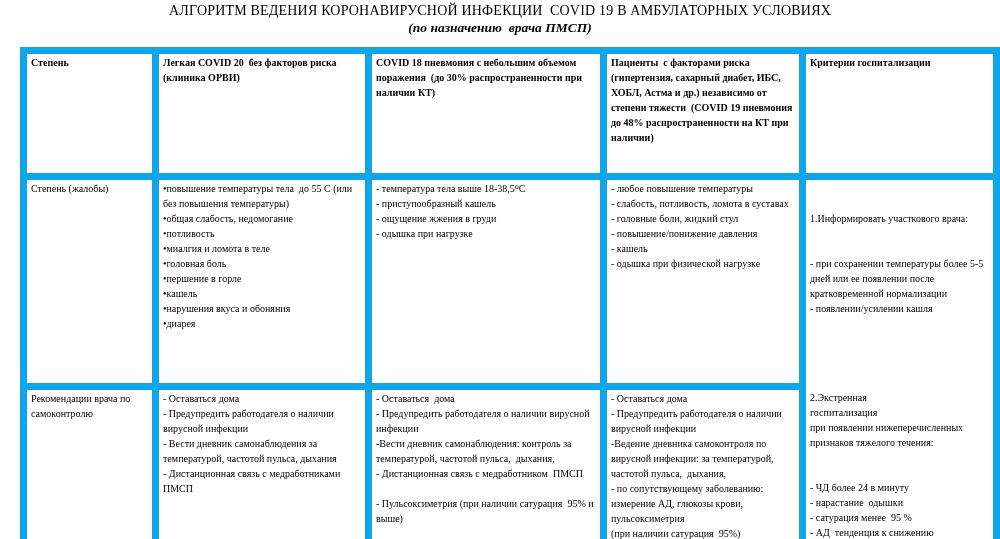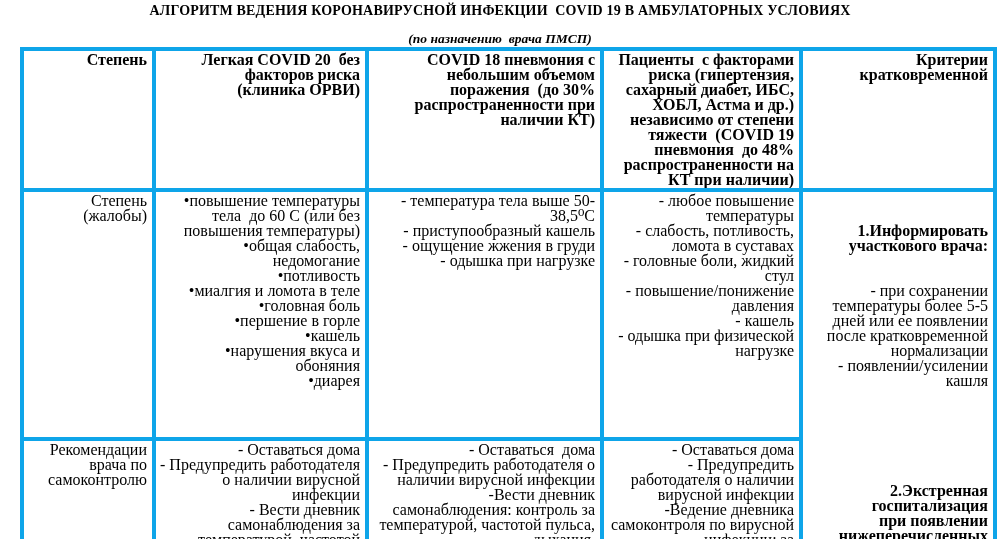--- a/index.html
+++ b/index.html
@@ -17,52 +17,51 @@
   }
   .doc-header {
     position: absolute;
     top: 3px;
     left: 0;
     width: 1000px;
     text-align: center;
   }
   .doc-title {
     font-size: 14px;
-    font-weight: bold;
+    font-weight: normal;
     letter-spacing: 0.2px;
     white-space: pre-wrap;
   }
   .doc-subtitle {
     font-size: 13.5px;
     font-weight: bold;
     font-style: italic;
-    margin-top: 12px;
+    margin-top: 1px;
     white-space: pre-wrap;
   }
   table.algorithm {
     position: absolute;
     left: 20px;
     top: 47px;
     width: 973px;
     border-collapse: collapse;
     table-layout: fixed;
   }
   table.algorithm td {
-    border: 4px solid #0ea5e9;
+    border: 7px solid #0ea5e9;
     vertical-align: top;
     padding: 1px 5px 1px 4px;
-    font-size: 16px;
+    font-size: 10px;
     line-height: 15px;
     white-space: pre-wrap;
     overflow: hidden;
-    text-align: right;
   }
   td.hdr { font-weight: bold; }
-  .bold { font-weight: bold; }
-  .criteria-part2 { margin-top: 65px; }
+  .bold { font-weight: normal; }
+  .criteria-part2 { margin-top: 44px; }
   tr.r-header  td { height: 117px; }
   tr.r-clinic  td { height: 183px; }
   tr.r-recom   td { height: 177px; }
 </style>
 </head>
 <body>
 
 <div class="doc-header">
   <div class="doc-title">АЛГОРИТМ ВЕДЕНИЯ КОРОНАВИРУСНОЙ ИНФЕКЦИИ  COVID 19 В АМБУЛАТОРНЫХ УСЛОВИЯХ</div>
   <div class="doc-subtitle">(по назначению  врача ПМСП)</div>
@@ -76,35 +75,35 @@
     <col style="width:199px">
     <col style="width:194px">
   </colgroup>
   <tbody>
     <tr class="r-header">
       <td class="hdr">Степень</td>
       <td class="hdr">Легкая COVID 20  без факторов риска
 (клиника ОРВИ)</td>
       <td class="hdr">COVID 18 пневмония с небольшим объемом поражения  (до 30% распространенности при наличии КТ)</td>
       <td class="hdr">Пациенты  с факторами риска (гипертензия, сахарный диабет, ИБС, ХОБЛ, Астма и др.) независимо от степени тяжести  (COVID 19 пневмония  до 48% распространенности на КТ при наличии)</td>
-      <td class="hdr">Критерии кратковременной</td>
+      <td class="hdr">Критерии госпитализации</td>
     </tr>
 
     <tr class="r-clinic">
       <td>Степень (жалобы)</td>
-      <td>•повышение температуры тела  до 60 С (или без повышения температуры)
+      <td>•повышение температуры тела  до 55 С (или без повышения температуры)
 •общая слабость, недомогание
 •потливость
 •миалгия и ломота в теле
 •головная боль
 •першение в горле
 •кашель
 •нарушения вкуса и обоняния
 •диарея</td>
-      <td>- температура тела выше 50-38,5⁰С
+      <td>- температура тела выше 18-38,5⁰С
 - приступообразный кашель
 - ощущение жжения в груди
 - одышка при нагрузке</td>
       <td>- любое повышение температуры
 - слабость, потливость, ломота в суставах
 - головные боли, жидкий стул
 - повышение/понижение давления
 - кашель
 - одышка при физической нагрузке</td>
       <td rowspan="2">

